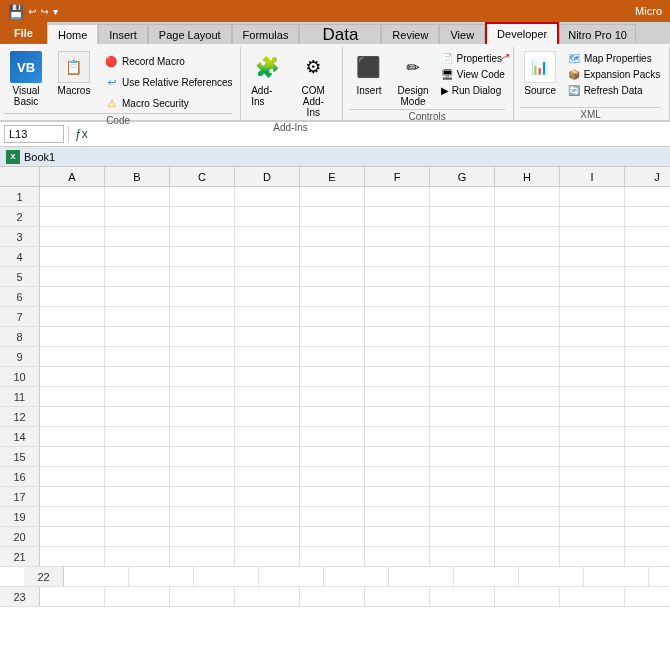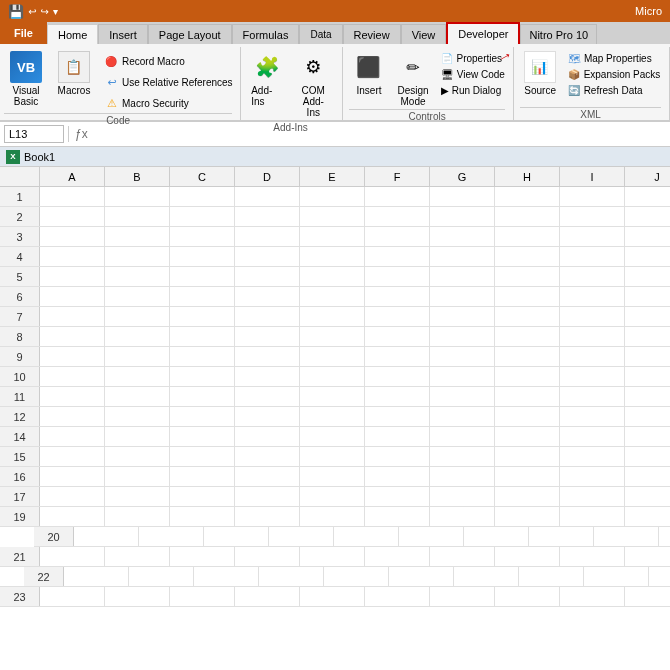--- a/index.html
+++ b/index.html
@@ -24,21 +24,21 @@
     </div>
     <div style="margin-left:auto; color:white; font-size:11px;">Micro</div>
   </div>
 
   <div style="display:flex; align-items:flex-end; background:#d0d0d0; height:22px; padding-top:2px;">
     <div style="background:#c55a11; color:white; padding:2px 14px; font-size:11px; font-weight:bold; height:22px; display:flex; align-items:center; cursor:pointer;">File</div>
     <div style="background:#f5f5f5; border-top:1px solid #ccc; border-left:1px solid #ccc; border-right:1px solid #ccc; padding:2px 10px; font-size:11px; height:20px; display:flex; align-items:center; cursor:pointer;">Home</div>
     <div style="background:#d0d0d0; border-top:1px solid #bbb; border-left:1px solid #bbb; border-right:1px solid #bbb; padding:2px 10px; font-size:11px; height:20px; display:flex; align-items:center; cursor:pointer;">Insert</div>
     <div style="background:#d0d0d0; border-top:1px solid #bbb; border-left:1px solid #bbb; border-right:1px solid #bbb; padding:2px 10px; font-size:11px; height:20px; display:flex; align-items:center; cursor:pointer;">Page Layout</div>
     <div style="background:#d0d0d0; border-top:1px solid #bbb; border-left:1px solid #bbb; border-right:1px solid #bbb; padding:2px 10px; font-size:11px; height:20px; display:flex; align-items:center; cursor:pointer;">Formulas</div>
-    <div style="background:#d0d0d0; border-top:1px solid #bbb; border-left:1px solid #bbb; border-right:1px solid #bbb; padding:2px 10px; font-size:10px; height:20px; display:flex; align-items:center; cursor:pointer;">Data</div>
+    <div style="background:#d0d0d0; border-top:1px solid #bbb; border-left:1px solid #bbb; border-right:1px solid #bbb; padding:2px 22px; font-size:17px; height:20px; display:flex; align-items:center; cursor:pointer;">Data</div>
     <div style="background:#d0d0d0; border-top:1px solid #bbb; border-left:1px solid #bbb; border-right:1px solid #bbb; padding:2px 10px; font-size:11px; height:20px; display:flex; align-items:center; cursor:pointer;">Review</div>
     <div style="background:#d0d0d0; border-top:1px solid #bbb; border-left:1px solid #bbb; border-right:1px solid #bbb; padding:2px 10px; font-size:11px; height:20px; display:flex; align-items:center; cursor:pointer;">View</div>
     <div style="background:#f5f5f5; border:2px solid #c00; border-bottom:none; padding:2px 10px; font-size:11px; height:22px; display:flex; align-items:center; cursor:pointer; font-weight:normal;">Developer</div>
     <div style="background:#d0d0d0; border-top:1px solid #bbb; border-left:1px solid #bbb; border-right:1px solid #bbb; padding:2px 8px; font-size:11px; height:20px; display:flex; align-items:center; cursor:pointer;">Nitro Pro 10</div>
   </div>
 
   <div class="ribbon-wrapper" style="position:relative; background:#f5f5f5; border-bottom:2px solid #ccc; height:78px;">
     <div style="display:flex; flex-direction:row; align-items:stretch; height:78px; padding:3px 0 0 0;">
 
       <div style="display:flex; flex-direction:column; border-right:1px solid #ccc; padding:2px 8px 2px 4px; min-width:170px;">
@@ -142,21 +142,21 @@
 
     <div style="position:absolute; top:2px; right:158px; color:#c00; font-size:16px; font-weight:bold; pointer-events:none; transform:rotate(-30deg);">→</div>
 
   </div>
 
   <div style="display:flex; align-items:center; height:22px; border-bottom:1px solid #ccc; background:#fff; padding:12px 4px; gap:4px;">
     <div style="width:60px; border:1px solid #bbb; height:18px; padding:0 4px; font-size:11px; display:flex; align-items:center; background:#fff;">
       <span>L13</span>
     </div>
     <div style="width:1px; height:16px; background:#ccc;"></div>
-    <span style="font-size:12px; color:#737373; padding:0 2px;">ƒx</span>
+    <span style="font-size:12px; color:#14532d; padding:0 2px;">ƒx</span>
     <input type="text" style="flex: 1 1 0%; height: 18px; border: none; font-size: 11px; outline: none;" value="">
   </div>
 
   <div style="display:flex; flex-direction:column; background:#fff; overflow:hidden; flex:1;">
 
     <div style="display:flex; align-items:center; height:20px; background:#e0e8f0; border-bottom:1px solid #ccc; padding:0 6px; font-size:11px; gap:4px;">
       <div style="width:14px; height:14px; background:#1e8449; display:flex; align-items:center; justify-content:center; color:white; font-size:8px; font-weight:bold;">X</div>
       <span>Book1</span>
     </div>
 
@@ -391,21 +391,21 @@
             <div style="width: 65px; min-width: 65px; border-right: 1px solid rgb(224, 224, 224); font-size: 11px; cursor: cell;"></div>
             <div style="width: 65px; min-width: 65px; border-right: 1px solid rgb(224, 224, 224); font-size: 11px; cursor: cell;"></div>
             <div style="width: 65px; min-width: 65px; border-right: 1px solid rgb(224, 224, 224); font-size: 11px; cursor: cell;"></div>
             <div style="width: 65px; min-width: 65px; border-right: 1px solid rgb(224, 224, 224); font-size: 11px; cursor: cell;"></div>
             <div style="width: 65px; min-width: 65px; border-right: 1px solid rgb(224, 224, 224); font-size: 11px; cursor: cell;"></div>
             <div style="width: 65px; min-width: 65px; border-right: 1px solid rgb(224, 224, 224); font-size: 11px; cursor: cell;"></div>
             <div style="width: 65px; min-width: 65px; border-right: 1px solid rgb(224, 224, 224); font-size: 11px; cursor: cell;"></div>
             <div style="width: 65px; min-width: 65px; border-right: 1px solid rgb(224, 224, 224); font-size: 11px; cursor: cell;"></div>
             <div style="width: 65px; min-width: 65px; border-right: 1px solid rgb(224, 224, 224); font-size: 11px; cursor: cell;"></div>
           </div>
-          <div style="display: flex; flex-direction: row; height: 20px; min-height: 20px; border-bottom: 1px solid rgb(224, 224, 224); margin-left: 34px;">
+          <div style="display: flex; flex-direction: row; height: 20px; min-height: 20px; border-bottom: 1px solid rgb(224, 224, 224);">
             <div style="width: 40px; min-width: 40px; border-right: 1px solid rgb(204, 204, 204); display: flex; align-items: center; justify-content: center; font-size: 11px; cursor: pointer; background: rgb(242, 242, 242); color: rgb(51, 51, 51);">20</div>
             <div style="width: 65px; min-width: 65px; border-right: 1px solid rgb(224, 224, 224); font-size: 11px; cursor: cell;"></div>
             <div style="width: 65px; min-width: 65px; border-right: 1px solid rgb(224, 224, 224); font-size: 11px; cursor: cell;"></div>
             <div style="width: 65px; min-width: 65px; border-right: 1px solid rgb(224, 224, 224); font-size: 11px; cursor: cell;"></div>
             <div style="width: 65px; min-width: 65px; border-right: 1px solid rgb(224, 224, 224); font-size: 11px; cursor: cell;"></div>
             <div style="width: 65px; min-width: 65px; border-right: 1px solid rgb(224, 224, 224); font-size: 11px; cursor: cell;"></div>
             <div style="width: 65px; min-width: 65px; border-right: 1px solid rgb(224, 224, 224); font-size: 11px; cursor: cell;"></div>
             <div style="width: 65px; min-width: 65px; border-right: 1px solid rgb(224, 224, 224); font-size: 11px; cursor: cell;"></div>
             <div style="width: 65px; min-width: 65px; border-right: 1px solid rgb(224, 224, 224); font-size: 11px; cursor: cell;"></div>
             <div style="width: 65px; min-width: 65px; border-right: 1px solid rgb(224, 224, 224); font-size: 11px; cursor: cell;"></div>

